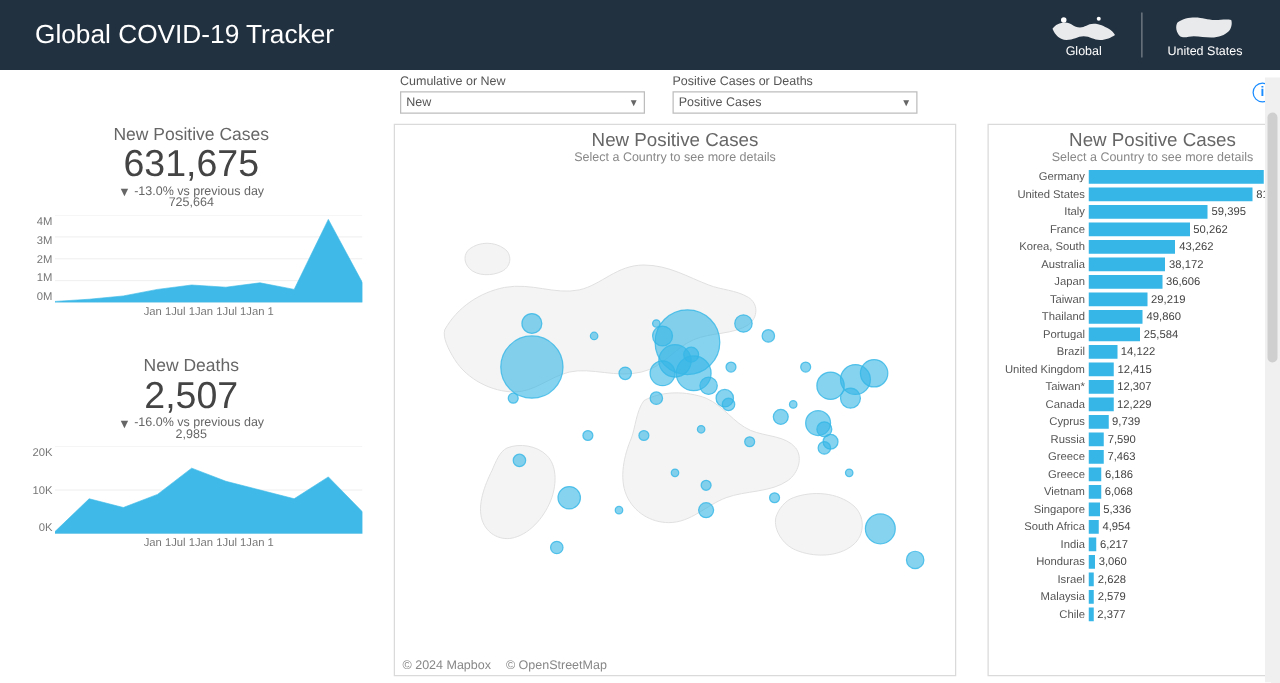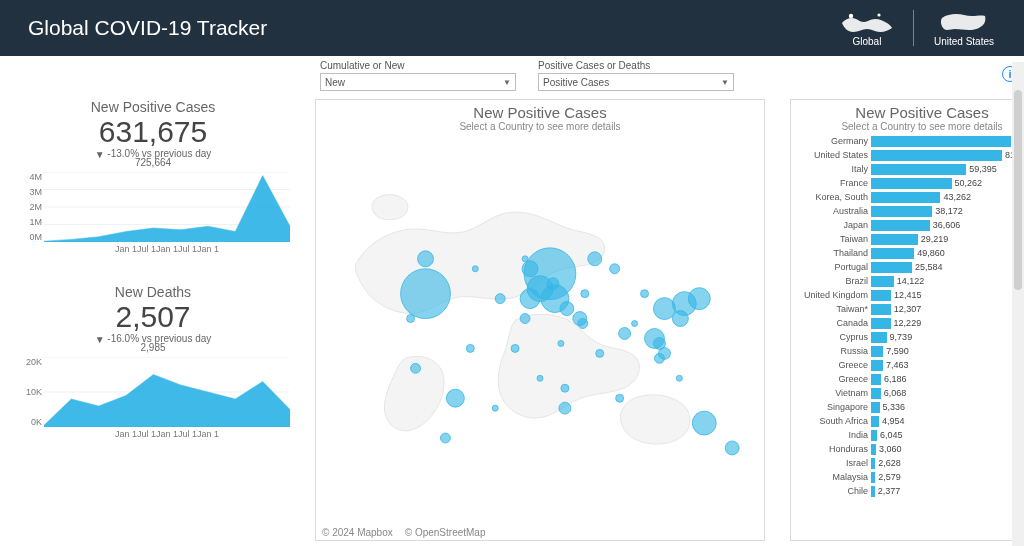--- a/index.html
+++ b/index.html
@@ -472,21 +472,21 @@
           <div class="bar-name">South Africa</div>
           <div class="bar-cell">
             <div class="bar-rect" style="width: 7.94474px;"></div>
             <div class="bar-val">4,954</div>
           </div>
         </div>
         <div class="bar-row">
           <div class="bar-name">India</div>
           <div class="bar-cell">
             <div class="bar-rect" style="width: 5.91445px;"></div>
-            <div class="bar-val">6,045</div>
+            <div class="bar-val">6,217</div>
           </div>
         </div>
         <div class="bar-row">
           <div class="bar-name">Honduras</div>
           <div class="bar-cell">
             <div class="bar-rect" style="width: 4.90733px;"></div>
             <div class="bar-val">3,060</div>
           </div>
         </div>
         <div class="bar-row">

